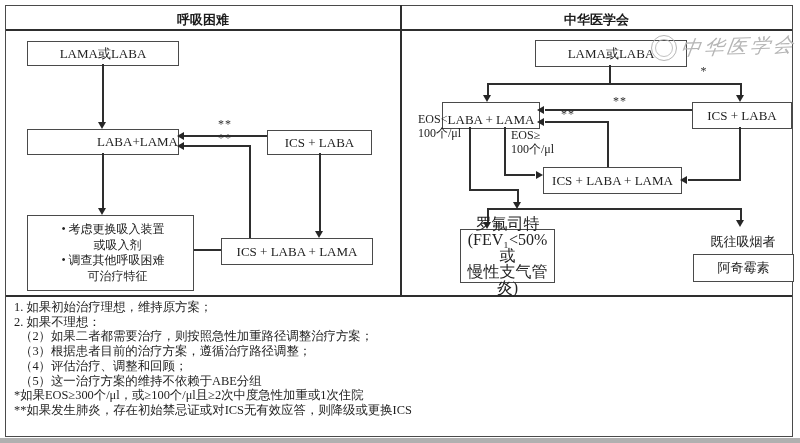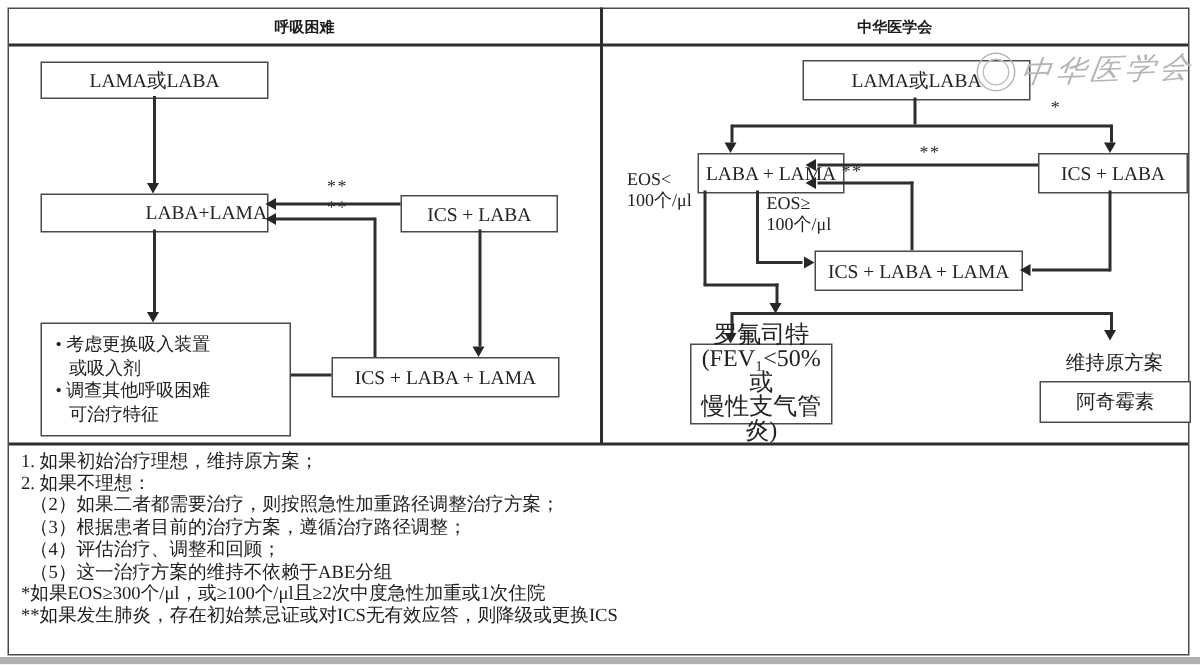--- a/index.html
+++ b/index.html
@@ -5,21 +5,21 @@
   html,body{margin:0;padding:0;background:#fff;}
   #fig{position:relative;width:800px;height:443px;background:#fff;overflow:hidden;
        font-family:"Liberation Serif","DejaVu Serif",serif;color:#222;}
   .frame{position:absolute;left:5px;top:5px;width:786px;height:430px;border:1.5px solid #4a4a4a;}
   .hl{position:absolute;height:1.5px;background:#2e2e2e;}
   .vl{position:absolute;width:1.5px;background:#2e2e2e;}
   .box{position:absolute;border:1.4px solid #4a4a4a;background:#fff;display:flex;
        flex-direction:column;align-items:center;justify-content:center;
        font-size:13px;line-height:16px;text-align:center;}
   .hdr{position:absolute;font-family:"Liberation Sans","DejaVu Sans",sans-serif;
-       font-weight:bold;font-size:10px;text-align:center;color:#1c1c1c;}
+       font-weight:bold;font-size:13px;text-align:center;color:#1c1c1c;}
   .mk{position:absolute;font-size:12px;text-align:center;letter-spacing:1px;color:#2e2e2e;}
   .ah{position:absolute;width:0;height:0;}
   .ah.down{border-left:4px solid transparent;border-right:4px solid transparent;border-top:7px solid #262626;}
   .ah.left{border-top:4px solid transparent;border-bottom:4px solid transparent;border-right:7px solid #262626;}
   .ah.right{border-top:4px solid transparent;border-bottom:4px solid transparent;border-left:7px solid #262626;}
   .small{font-size:16px;line-height:16px;}
   .eos{position:absolute;font-size:12px;line-height:14px;color:#222;}
   .actions{align-items:flex-start;padding:4px 4px 4px 9px;font-size:12px;line-height:15.5px;text-align:left;}
   .notes{position:absolute;left:14px;top:300px;width:770px;font-size:12.4px;line-height:14.7px;color:#1e1e1e;}
   .notes .ln{white-space:nowrap;}
@@ -76,21 +76,21 @@
   <div class="box" style="left:221px;top:238px;width:150px;height:25px;">
     <span>ICS + LABA + LAMA</span>
   </div>
 
   <div class="hl" style="left:187px;top:249px;width:34px;"></div>
   <div class="ah left" style="left:179px;top:246px;"></div>
 
   <div class="vl" style="left:102px;top:153px;height:55px;"></div>
   <div class="ah down" style="left:98px;top:208px;"></div>
 
-  <div class="box actions" style="left:27px;top:215px;width:152px;height:66px;">
+  <div class="box actions" style="left:27px;top:215px;width:152px;height:66px;align-items:center;">
     <span><span>•</span> <span>考虑更换吸入装置</span></span>
     <span style="padding-left:9px;">或吸入剂</span>
     <span><span>•</span> <span>调查其他呼吸困难</span></span>
     <span style="padding-left:9px;">可治疗特征</span>
   </div>
 
   <div class="box" style="left:535px;top:40px;width:150px;height:25px;">
     <span>LAMA或LABA</span>
   </div>
 
@@ -98,21 +98,21 @@
   <div class="wm-text">中华医学会</div>
 
   <div class="vl" style="left:609px;top:65px;height:18px;"></div>
   <div class="hl" style="left:488px;top:83px;width:253px;"></div>
   <div class="vl" style="left:487px;top:83px;height:12px;"></div>
   <div class="ah down" style="left:483px;top:95px;"></div>
   <div class="vl" style="left:740px;top:83px;height:12px;"></div>
   <div class="ah down" style="left:736px;top:95px;"></div>
   <div class="mk" style="left:692px;top:64px;width:24px;">*</div>
 
-  <div class="box" style="left:465px;top:102px;width:96px;height:25px;">
+  <div class="box" style="left:442px;top:102px;width:96px;height:25px;justify-content:flex-end;">
     <span>LABA + LAMA</span>
   </div>
   <div class="box" style="left:692px;top:102px;width:98px;height:25px;">
     <span>ICS + LABA</span>
   </div>
 
   <div class="hl" style="left:545px;top:109px;width:147px;"></div>
   <div class="ah left" style="left:537px;top:106px;"></div>
   <div class="mk" style="left:606px;top:94px;width:28px;">**</div>
 
@@ -152,21 +152,21 @@
   <div class="ah down" style="left:483px;top:222px;"></div>
   <div class="vl" style="left:740px;top:208px;height:12px;"></div>
   <div class="ah down" style="left:736px;top:220px;"></div>
 
   <div class="box small" style="left:460px;top:229px;width:93px;height:52px;">
     <span>罗氟司特</span>
     <span>(FEV₁&lt;50%或</span>
     <span>慢性支气管炎)</span>
   </div>
 
-  <div class="former" style="left:698px;top:233px;width:90px;">维持原方案</div>
+  <div class="former" style="left:698px;top:233px;width:90px;">既往吸烟者</div>
   <div class="box" style="left:693px;top:254px;width:99px;height:26px;">
     <span>阿奇霉素</span>
   </div>
 
   <div class="notes">
     <div class="ln">1. 如果初始治疗理想，维持原方案；</div>
     <div class="ln">2. 如果不理想：</div>
     <div class="ln paren">（2）如果二者都需要治疗，则按照急性加重路径调整治疗方案；</div>
     <div class="ln paren">（3）根据患者目前的治疗方案，遵循治疗路径调整；</div>
     <div class="ln paren">（4）评估治疗、调整和回顾；</div>

